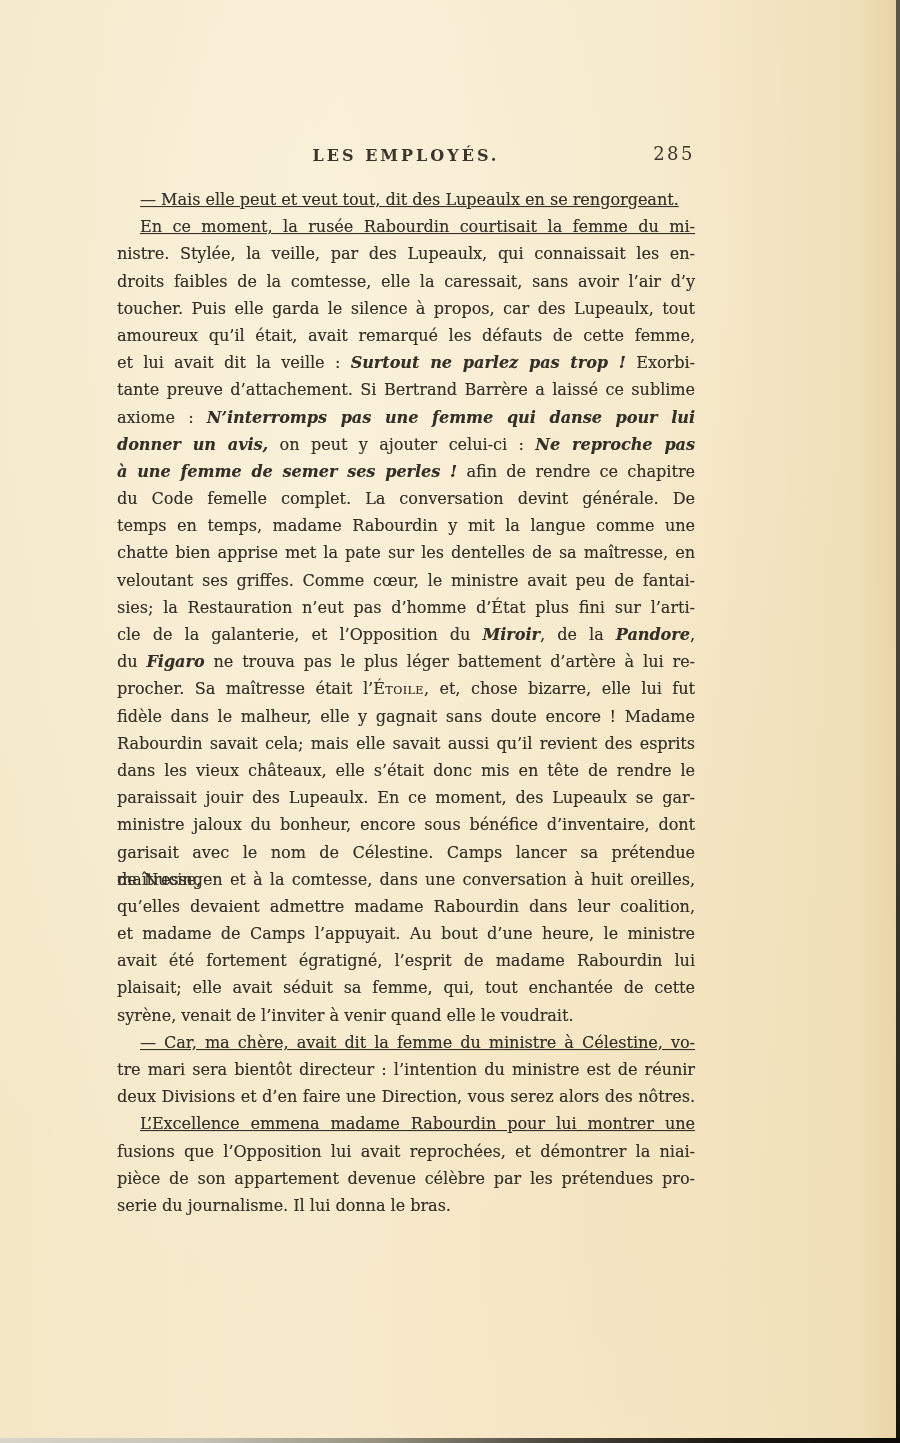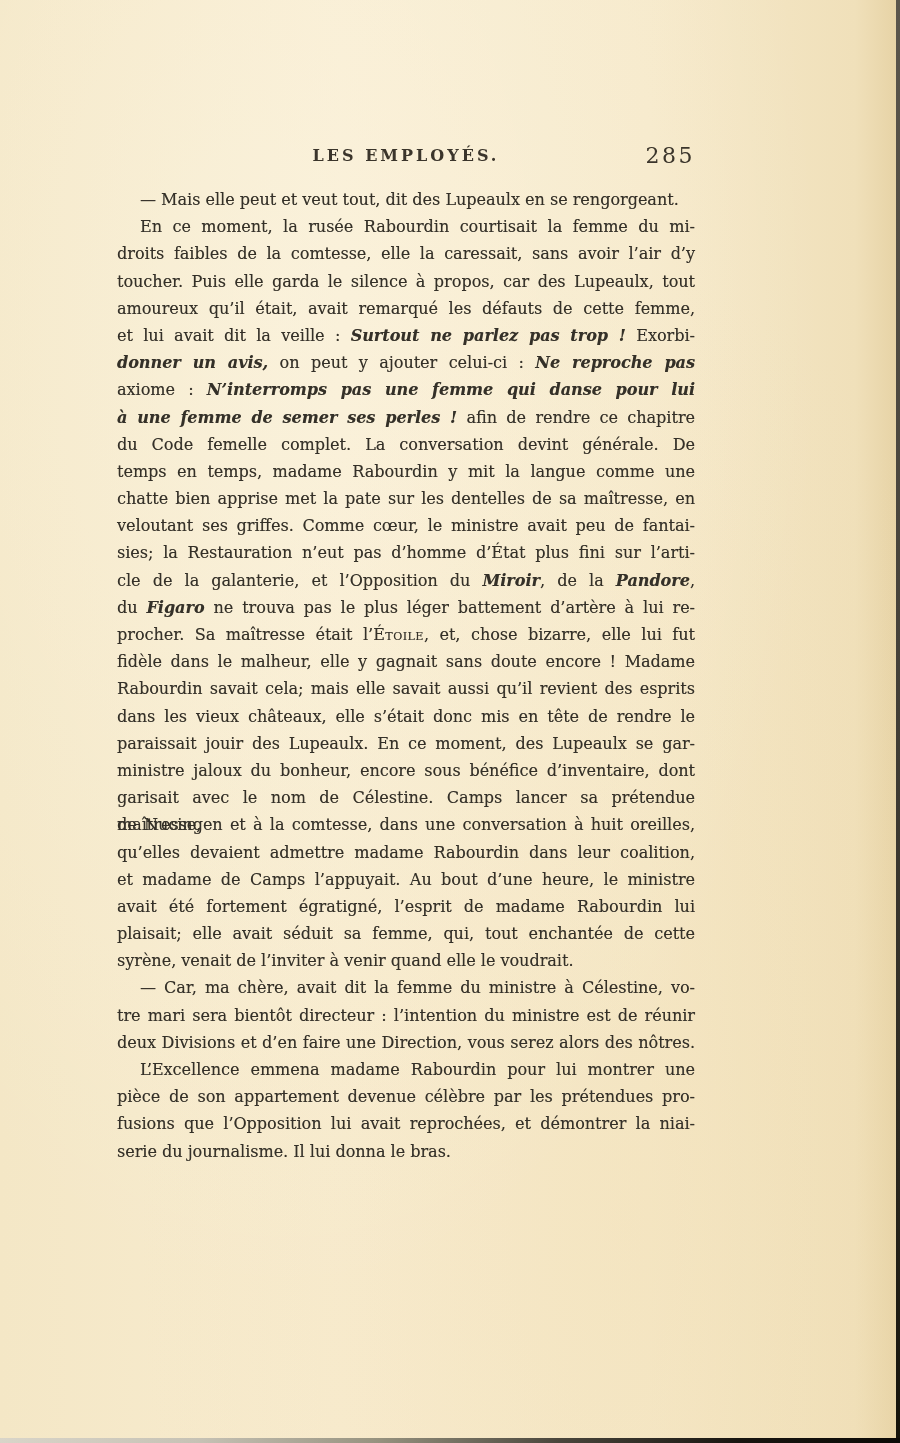--- a/index.html
+++ b/index.html
@@ -29,56 +29,58 @@
     position: absolute; top: 146px; left: 117px; width: 578px; height: 26px;
     color: #3b352b;
   }
   .running-title {
     position: absolute; left: 50%; top: 0; transform: translateX(-50%);
     font-size: 16px; font-weight: bold; letter-spacing: 3px;
     white-space: nowrap;
   }
   .folio {
     position: absolute; right: 0; top: -3px;
-    font-size: 22px; letter-spacing: 2.5px;
+    font-size: 18px; letter-spacing: 2.5px;
   }
   .text-block {
     position: absolute; left: 117px; top: 186px; width: 578px;
     font-size: 16px; line-height: 27.2px;
     color: #3430280;
     color: #343028;
     text-shadow: 0.2px 0.2px 0 rgba(52,48,40,0.45);
   }
   .line {
     text-align: justify;
     text-align-last: justify;
     height: 27.2px;
   }
   .line.no-just { text-align-last: left; }
-  .line.indent { text-indent: 23px; }
+  .line.indent { text-indent: 23px; text-decoration: underline; }
   .it { font-style: italic; font-weight: bold; }
   .sc { font-variant: small-caps; letter-spacing: 0.5px; }
 </style>
 </head>
 <body>
 
 <div class="page">
   <div class="running-header">
     <span class="running-title">LES EMPLOYÉS.</span>
     <span class="folio">285</span>
   </div>
   <div class="text-block">
       <div class="line indent no-just"><span>— Mais elle peut et veut tout, dit des Lupeaulx en se rengorgeant.</span></div>
       <div class="line indent"><span>En ce moment, la rusée Rabourdin courtisait la femme du mi-</span></div>
+      <div class="line"><span>nistre. Stylée, la veille, par des Lupeaulx, qui connaissait les en-</span></div>
       <div class="line"><span>droits faibles de la comtesse, elle la caressait, sans avoir l’air d’y</span></div>
       <div class="line"><span>toucher. Puis elle garda le silence à propos, car des Lupeaulx, tout</span></div>
       <div class="line"><span>amoureux qu’il était, avait remarqué les défauts de cette femme,</span></div>
       <div class="line"><span>et lui avait dit la veille : </span><span class="it">Surtout ne parlez pas trop !</span><span> Exorbi-</span></div>
+      <div class="line"><span>tante preuve d’attachement. Si Bertrand Barrère a laissé ce sublime</span></div>
+      <div class="line"><span>axiome : </span><span class="it">N’interromps pas une femme qui danse pour lui</span></div>
       <div class="line"><span class="it">donner un avis,</span><span> on peut y ajouter celui-ci : </span><span class="it">Ne reproche pas</span></div>
-      <div class="line"><span>axiome : </span><span class="it">N’interromps pas une femme qui danse pour lui</span></div>
       <div class="line"><span class="it">à une femme de semer ses perles !</span><span> afin de rendre ce chapitre</span></div>
       <div class="line"><span>du Code femelle complet. La conversation devint générale. De</span></div>
       <div class="line"><span>temps en temps, madame Rabourdin y mit la langue comme une</span></div>
       <div class="line"><span>chatte bien apprise met la pate sur les dentelles de sa maîtresse, en</span></div>
       <div class="line"><span>veloutant ses griffes. Comme cœur, le ministre avait peu de fantai-</span></div>
       <div class="line"><span>sies; la Restauration n’eut pas d’homme d’État plus fini sur l’arti-</span></div>
       <div class="line"><span>cle de la galanterie, et l’Opposition du </span><span class="it">Miroir</span><span>, de la </span><span class="it">Pandore</span><span>,</span></div>
       <div class="line"><span>du </span><span class="it">Figaro</span><span> ne trouva pas le plus léger battement d’artère à lui re-</span></div>
       <div class="line"><span>procher. Sa maîtresse était l’</span><span class="sc">Étoile</span><span>, et, chose bizarre, elle lui fut</span></div>
       <div class="line"><span>fidèle dans le malheur, elle y gagnait sans doute encore ! Madame</span></div>
@@ -90,19 +92,19 @@
       <div class="line"><span>de Nucingen et à la comtesse, dans une conversation à huit oreilles,</span></div>
       <div class="line"><span>qu’elles devaient admettre madame Rabourdin dans leur coalition,</span></div>
       <div class="line"><span>et madame de Camps l’appuyait. Au bout d’une heure, le ministre</span></div>
       <div class="line"><span>avait été fortement égratigné, l’esprit de madame Rabourdin lui</span></div>
       <div class="line"><span>plaisait; elle avait séduit sa femme, qui, tout enchantée de cette</span></div>
       <div class="line no-just"><span>syrène, venait de l’inviter à venir quand elle le voudrait.</span></div>
       <div class="line indent"><span>— Car, ma chère, avait dit la femme du ministre à Célestine, vo-</span></div>
       <div class="line"><span>tre mari sera bientôt directeur : l’intention du ministre est de réunir</span></div>
       <div class="line"><span>deux Divisions et d’en faire une Direction, vous serez alors des nôtres.</span></div>
       <div class="line indent"><span>L’Excellence emmena madame Rabourdin pour lui montrer une</span></div>
+      <div class="line"><span>fusions que l’Opposition lui avait reprochées, et démontrer la niai-</span></div>
       <div class="line"><span>pièce de son appartement devenue célèbre par les prétendues pro-</span></div>
-      <div class="line"><span>fusions que l’Opposition lui avait reprochées, et démontrer la niai-</span></div>
       <div class="line no-just"><span>serie du journalisme. Il lui donna le bras.</span></div>
     </div>
   <div class="edge-right"></div>
   <div class="edge-bottom"></div>
 </div>
 
 </body></html>

